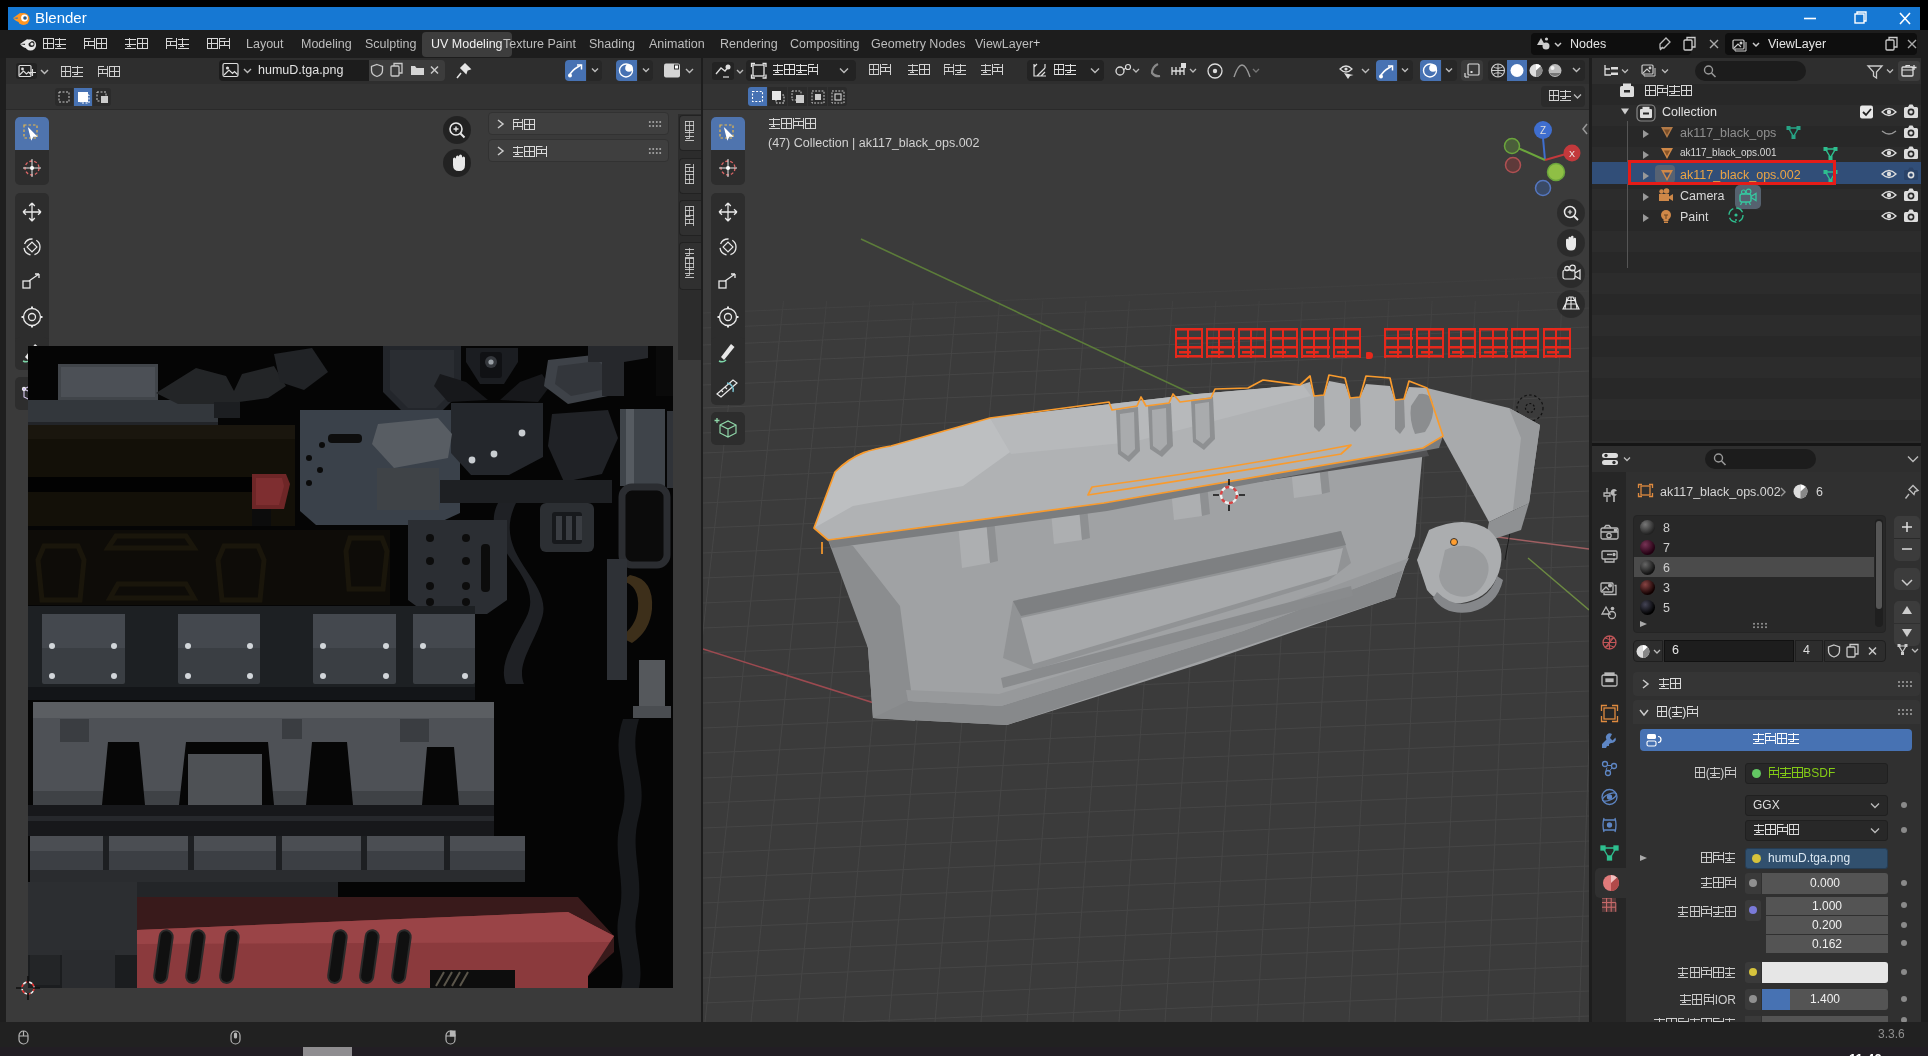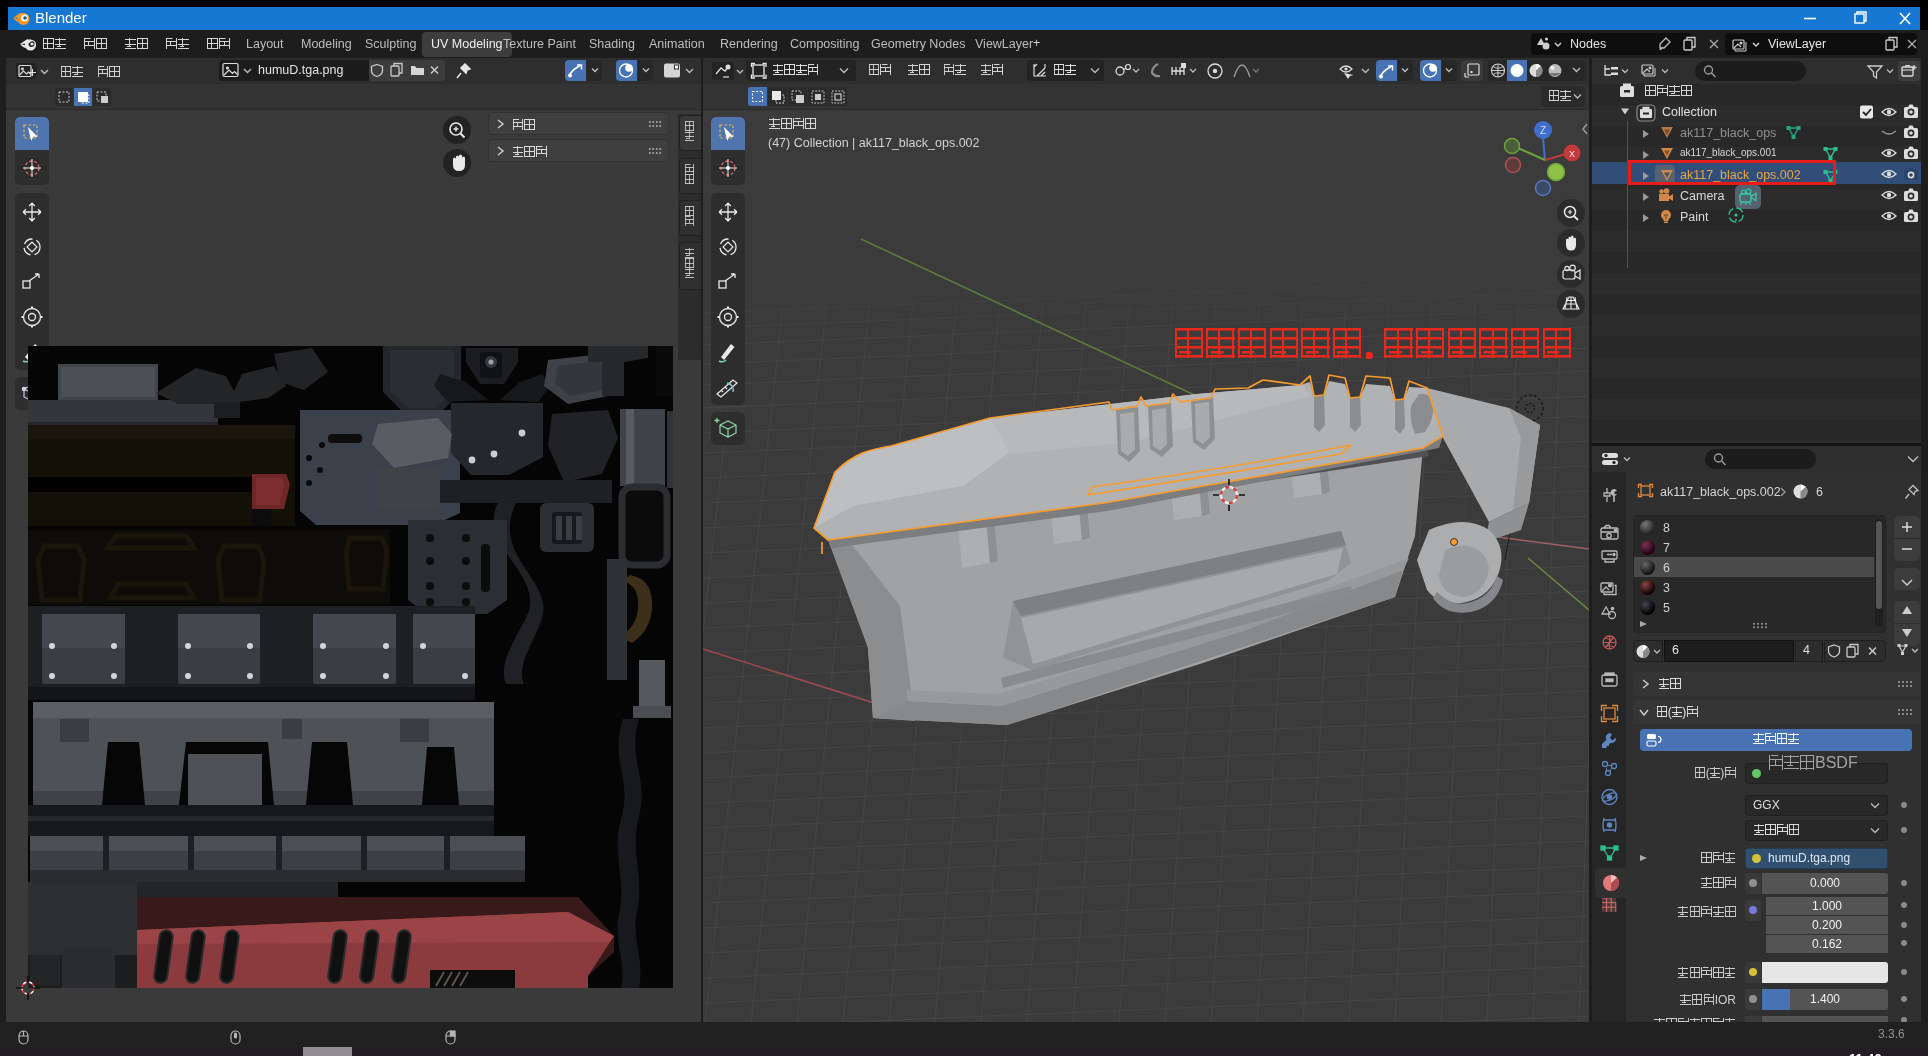--- a/index.html
+++ b/index.html
@@ -1192,21 +1192,21 @@
  <svg class="abs" style="left:53px;top:286px" width="18" height="16" viewBox="0 0 18 16">
       <rect x="2" y="2" width="9" height="5" rx="1.5" fill="#fff"></rect>
       <rect x="2" y="9" width="9" height="5" rx="1.5" fill="none" stroke="#fff" stroke-width="1.1"></rect>
       <path d="M13 4.5 q3 0 3 3 t-3 3" fill="none" stroke="#fff" stroke-width="1.2"></path>
     </svg>
  <div class="abs" style="left:48px;top:286px;width:272px;text-align:center;font-size:12px;color:#fff"><i class="z2"></i><i class="z3"></i><i class="z"></i><i class="z2"></i></div>
 
  <div class="abs" style="left:84px;top:320px;font-size:12px;color:#cdcdcd;text-align:right;width:60px"><i class="z"></i>(<i class="z2" style="margin:0"></i>)<i class="z3"></i></div>
  <div class="abs" style="left:153px;top:317px;width:143px;height:21px;background:#282828;border:1px solid #202020;border-radius:3px"></div>
  <span class="abs" style="left:160px;top:323px;width:9px;height:9px;border-radius:50%;background:#63c763"></span>
- <div class="abs" style="left:176px;top:308px;font-size:16px;color:#a3a3a3"><i class="z3"></i><i class="z2"></i><i class="z"></i>BSDF</div>
+ <div class="abs" style="left:176px;top:320px;font-size:12px;color:#84cc16"><i class="z3"></i><i class="z2"></i><i class="z"></i>BSDF</div>
  <div class="abs" style="left:153px;top:349px;width:143px;height:21px;background:#282828;border:1px solid #202020;border-radius:3px"></div>
  <div class="abs" style="left:161px;top:352px;font-size:12px;color:#dedede">GGX</div>
  <svg class="abs" style="left:277px;top:356px" width="12" height="8" viewBox="0 0 12 8">
       <path d="M2 1.5 l4 4 4-4" stroke="#bbb" stroke-width="1.3" fill="none"></path>
     </svg>
  <div class="abs" style="left:153px;top:374px;width:143px;height:21px;background:#282828;border:1px solid #202020;border-radius:3px"></div>
  <div class="abs" style="left:161px;top:377px;font-size:12px;color:#dedede"><i class="z2"></i><i class="z"></i><i class="z3"></i><i class="z"></i></div>
  <svg class="abs" style="left:277px;top:381px" width="12" height="8" viewBox="0 0 12 8">
       <path d="M2 1.5 l4 4 4-4" stroke="#bbb" stroke-width="1.3" fill="none"></path>
     </svg>

